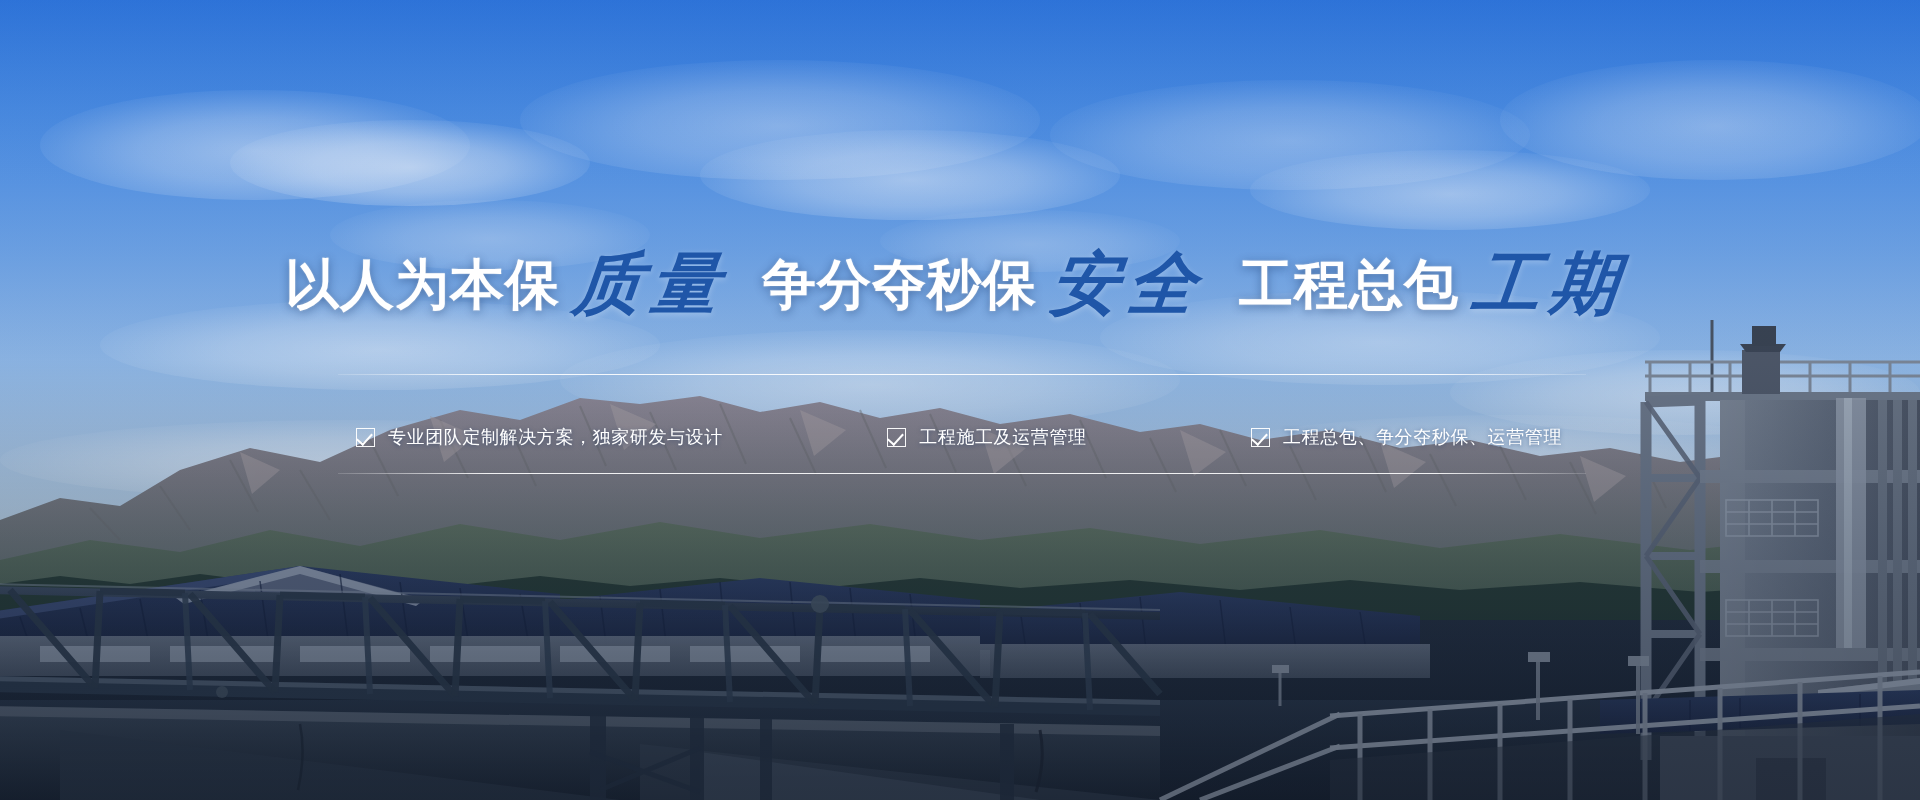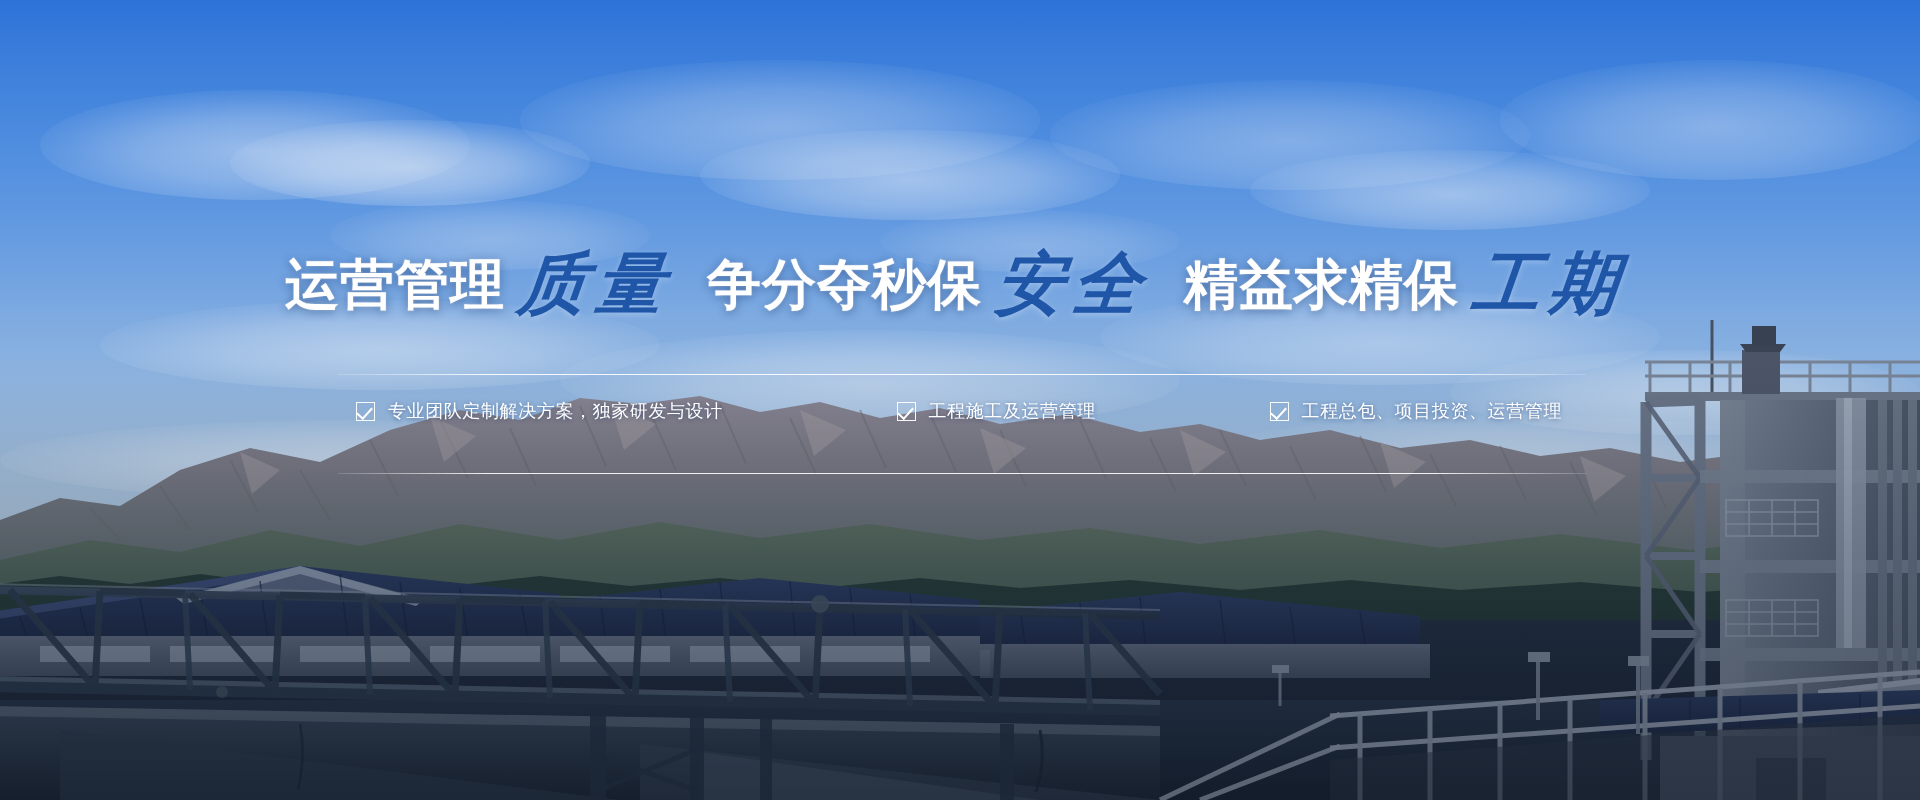--- a/index.html
+++ b/index.html
@@ -112,21 +112,21 @@
     left:338px; width:1248px; height:1px;
     background:linear-gradient(to right, rgba(255,255,255,.15), rgba(255,255,255,.9) 12%, rgba(255,255,255,.9) 88%, rgba(255,255,255,.15));
   }
   .rule-top    { top:374px; }
   .rule-bottom { top:473px; }
 
   .features {
     position:absolute;
     left:338px; top:399px; width:1248px; height:50px;
     display:flex;
-    align-items:flex-start;
+    align-items:flex-end;
     justify-content:space-between;
     padding:0 24px 0 18px;
   }
   .feature {
     display:flex; align-items:center; gap:13px;
     white-space:nowrap;
   }
   .check-box {
     width:19px; height:19px;
     border:1.6px solid rgba(255,255,255,.95);
@@ -454,40 +454,40 @@
       <rect x="1628" y="656" width="21" height="10" fill="#8b94a1"></rect>
     </g>
   </svg>
 
   <div class="tint"></div>
 
   <div class="content">
 
     <div class="headline">
       <span class="hl-seg">
-        <span class="hl-plain">运营管理</span><span class="hl-accent">质量</span>
+        <span class="hl-plain">以人为本保</span><span class="hl-accent">质量</span>
       </span><span class="hl-gap"></span><span class="hl-seg">
         <span class="hl-plain">争分夺秒保</span><span class="hl-accent">安全</span>
       </span><span class="hl-gap"></span><span class="hl-seg">
-        <span class="hl-plain">精益求精保</span><span class="hl-accent">工期</span>
+        <span class="hl-plain">工程总包</span><span class="hl-accent">工期</span>
       </span>
     </div>
 
     <div class="rule rule-top"></div>
     <div class="rule rule-bottom"></div>
 
     <div class="features">
       <div class="feature">
         <span class="check-box"></span>
         <span class="feature-label">专业团队定制解决方案，独家研发与设计</span>
       </div>
       <div class="feature">
         <span class="check-box"></span>
         <span class="feature-label">工程施工及运营管理</span>
       </div>
       <div class="feature">
         <span class="check-box"></span>
-        <span class="feature-label">工程总包、项目投资、运营管理</span>
+        <span class="feature-label">工程总包、争分夺秒保、运营管理</span>
       </div>
     </div>
 
   </div>
 </div>
 
 </body></html>

